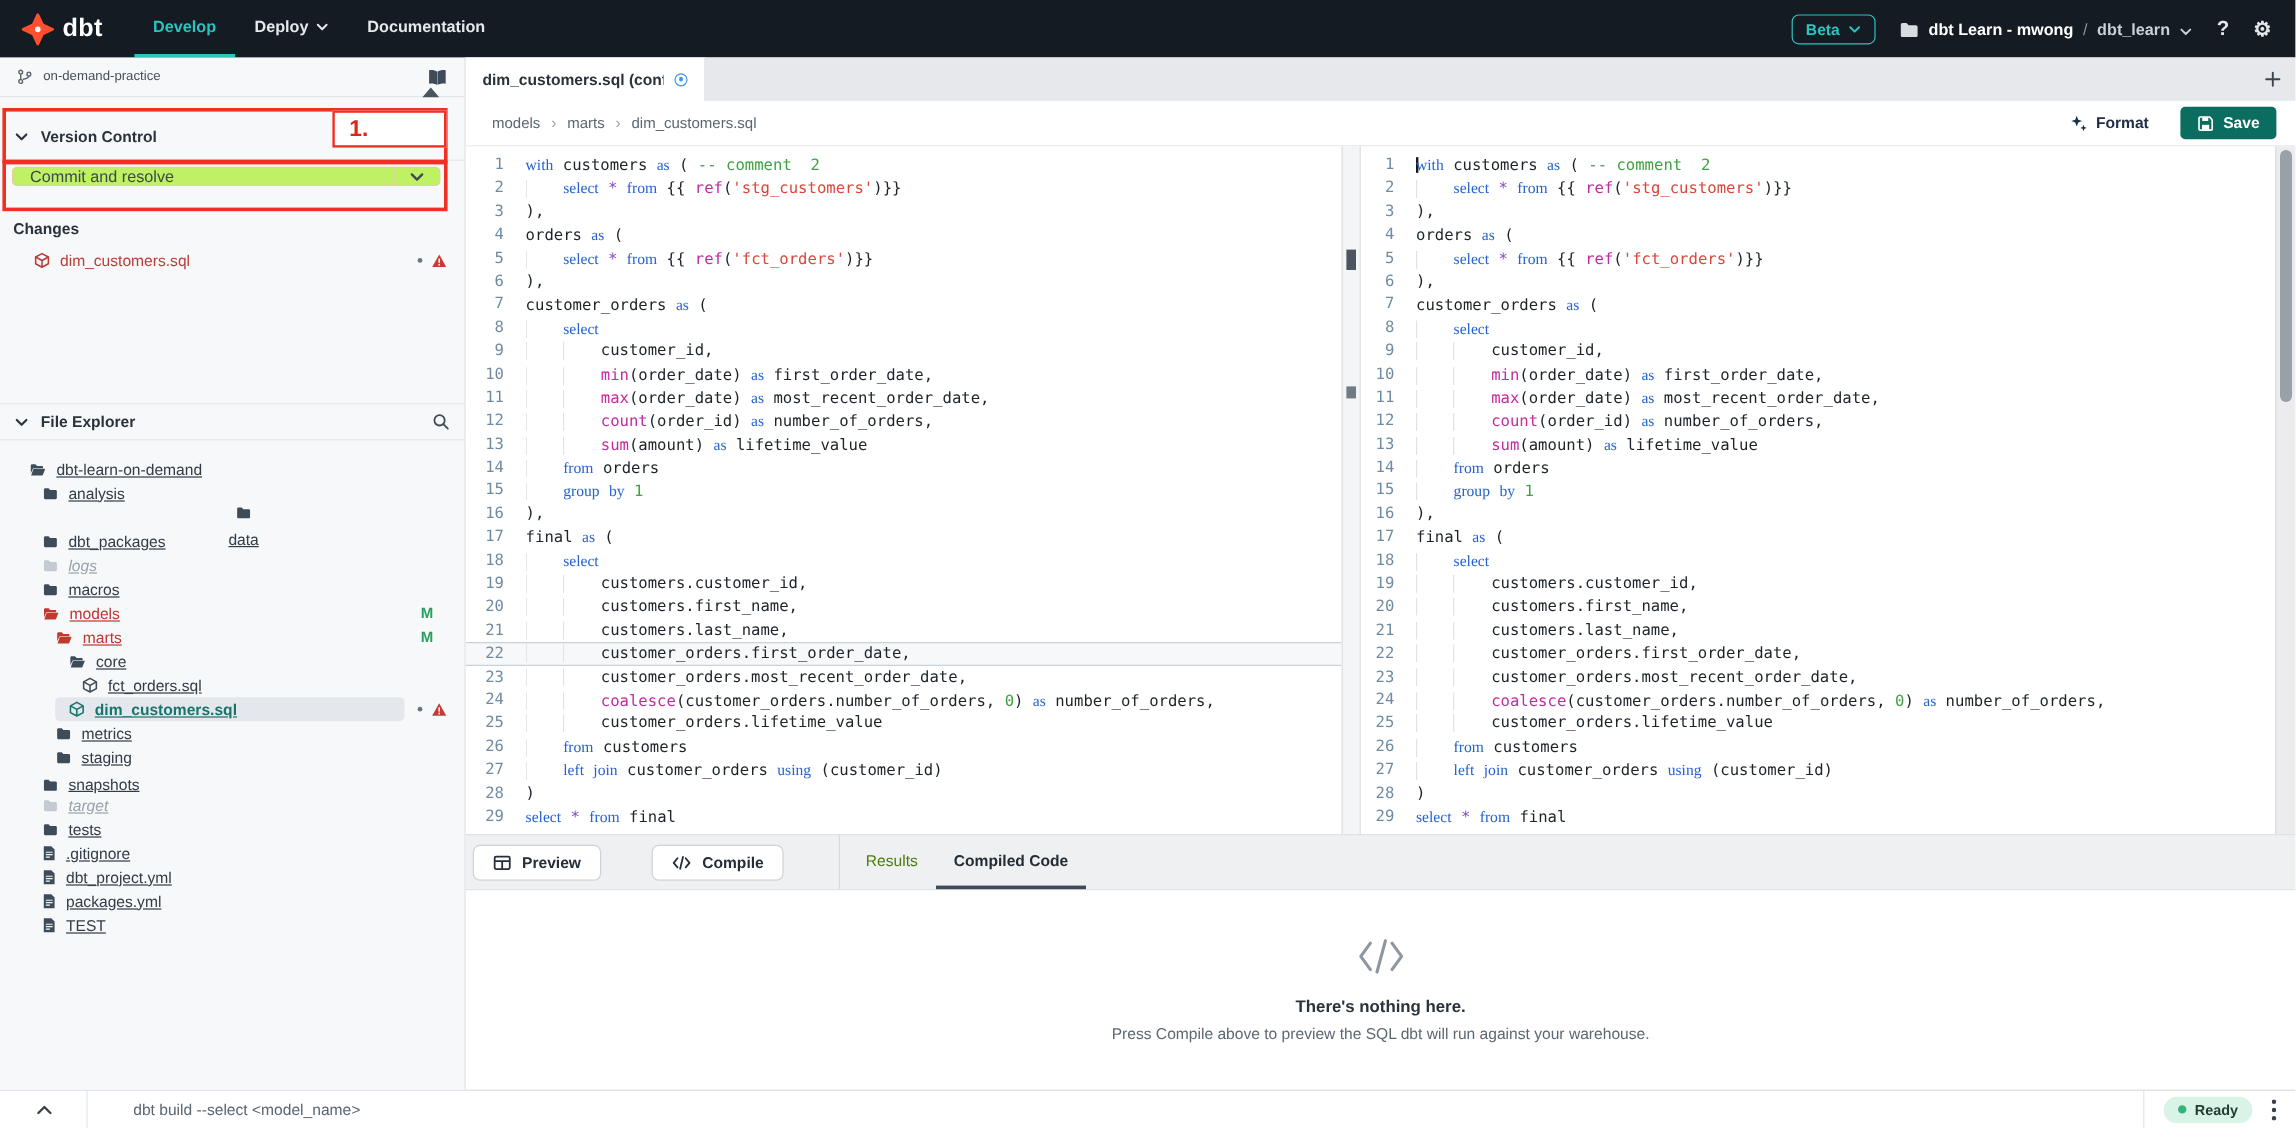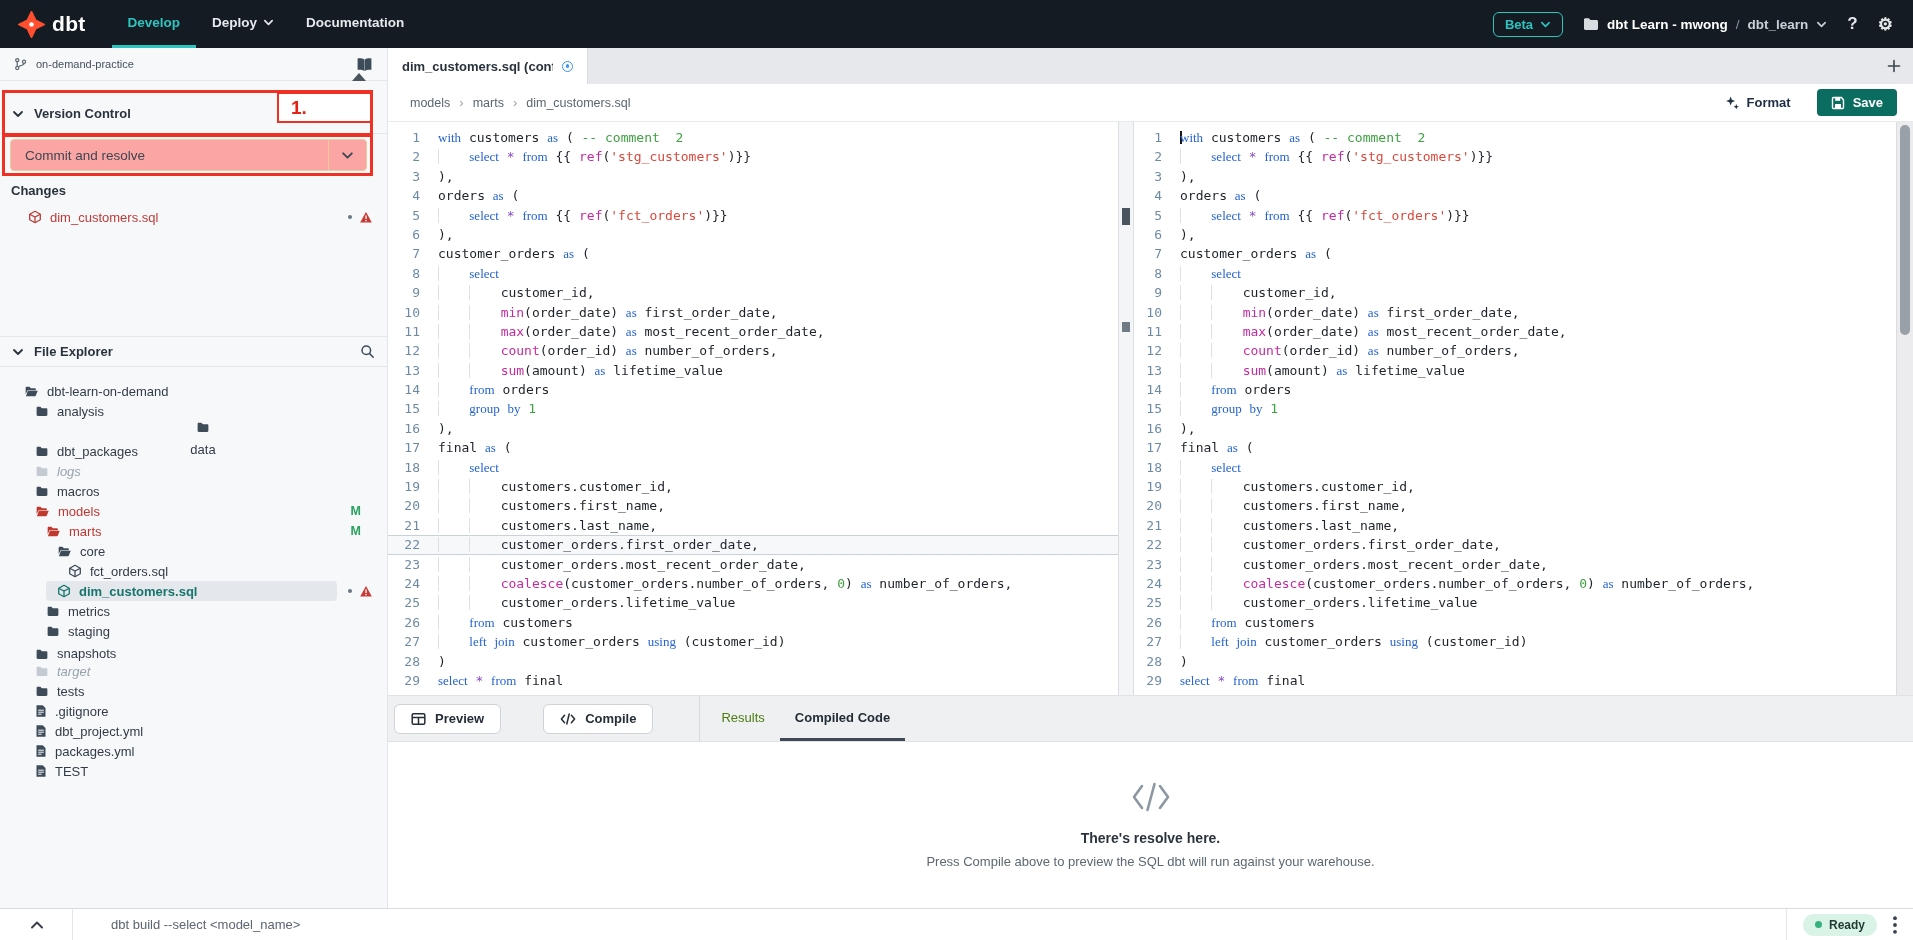--- a/index.html
+++ b/index.html
@@ -7,55 +7,55 @@
   .app { width:1913px; height:940px; display:flex; flex-direction:column; }
 
   
   .topnav { height:48px; background:#141b23; display:flex; align-items:stretch; color:#dfe3e6; flex:none; }
   .brand { display:flex; align-items:center; gap:7px; padding:0 26px 0 18px; }
   .brand-text { font-size:21px; font-weight:700; color:#fff; letter-spacing:.3px; }
   .nav-item { display:flex; align-items:center; gap:6px; padding:0 16px; font-size:13.5px; font-weight:600; color:#e6e9ec; border-bottom:3px solid transparent; cursor:pointer; }
   .nav-item.active { color:#2cc4bf; border-bottom-color:#2cc4bf; }
   .nav-right { margin-left:auto; display:flex; align-items:center; gap:20px; padding-right:20px; }
   .beta-btn { display:flex; align-items:center; gap:7px; border:1.5px solid #2cc4bf; color:#2cc4bf; font-size:13px; font-weight:700; border-radius:6px; padding:4px 11px; cursor:pointer; }
-  .account { display:flex; align-items:center; gap:8px; font-size:13.5px; cursor:pointer; }
+  .account { display:flex; align-items:flex-end; gap:8px; font-size:13.5px; cursor:pointer; }
   .account .proj { color:#fff; font-weight:700; }
   .account .sep { color:#8b95a0; }
   .account .repo { color:#c9d0d6; font-weight:600; }
   .icon-btn { color:#e3e7ea; font-size:16px; font-weight:700; cursor:pointer; display:flex; align-items:center; }
 
   
   .main { flex:1; display:flex; min-height:0; }
 
   
   .sidebar { width:388px; flex:none; background:#f7f8fa; border-right:1px solid #e1e4e8; position:relative; font-size:13px; color:#323c46; }
   .branch-row { height:33px; display:flex; align-items:center; gap:9px; padding:0 14px; border-bottom:1px solid #e4e7ea; color:#45505a; font-size:11px; }
   .branch-row .book { margin-left:auto; }
   .tip-arrow { position:absolute; left:352px; top:25px; width:0; height:0; border-left:7px solid transparent; border-right:7px solid transparent; border-bottom:8px solid #4a545e; }
 
   .vc-header { position:absolute; left:0; right:0; top:46px; height:40px; display:flex; align-items:center; gap:10px; padding:0 12px; border-bottom:1px solid #e4e7ea; font-weight:700; color:#2a333c; cursor:pointer; }
   .annot-box1 { position:absolute; left:2px; top:42px; width:371px; height:46px; border:3px solid #ee3124; z-index:6; pointer-events:none; }
   .annot-box2 { position:absolute; left:2px; top:86px; width:371px; height:42px; border:3px solid #ee3124; z-index:6; pointer-events:none; }
   .annot-label { position:absolute; left:277px; top:44px; width:95px; height:31px; background:#fff; border:2px solid #ee3124; z-index:7; color:#e02417; font-size:19px; font-weight:700; display:flex; align-items:center; padding-left:12px; }
 
-  .commit-btn { position:absolute; left:10px; top:91px; width:357px; height:32px; background:#fca5a5; border:1px solid #e6ce9c; border-radius:4px; display:flex; align-items:stretch; cursor:pointer; z-index:5;text-align:right; }
+  .commit-btn { position:absolute; left:10px; top:91px; width:357px; height:16px; background:#bef264; border:1px solid #e6ce9c; border-radius:4px; display:flex; align-items:stretch; cursor:pointer; z-index:5;text-align:right; }
   .commit-btn .txt { flex:1; display:flex; align-items:center; padding-left:14px; color:#3d4650; font-size:13.5px; }
   .commit-btn .chev { width:38px; border-left:1px solid #e6ce9c; display:flex; align-items:center; justify-content:center; }
 
   .changes-label { position:absolute; left:11px; top:135px; font-weight:700; color:#2a333c; font-size:13px; }
   .changes-row { position:absolute; left:0; right:0; top:158px; height:22px; display:flex; align-items:center; gap:8px; padding-left:28px; cursor:pointer; }
   .changes-row .fname { color:#bc3c39; }
   .markers { position:absolute; right:14px; display:flex; align-items:center; gap:7px; }
   .dot-marker { width:4px; height:4px; border-radius:50%; background:#6a7682; }
 
   .fe-header { position:absolute; left:0; right:0; top:288px; height:31px; display:flex; align-items:center; gap:10px; padding:0 12px; border-top:1px solid #e4e7ea; border-bottom:1px solid #e4e7ea; font-weight:700; color:#2a333c; cursor:pointer; }
   .fe-header .search { margin-left:auto; }
 
   .tree { position:absolute; left:0; right:0; top:333px; }
-  .tree-row { height:20px; display:flex; align-items:center; gap:8px; position:relative; cursor:pointer; color:#323c46; }
+  .tree-row { height:20px; display:flex; align-items:center; gap:8px; position:relative; cursor:pointer; color:#323c46;text-decoration:underline; }
   .tree-row .lbl { position:relative; z-index:1; }
   .tree-row.muted { color:#98a3ad; font-style:italic; }
   .tree-row.muted svg { opacity:.55; }
   .tree-row.modified { color:#bf3732; }
   .tree-row.selected { color:#17756d; font-weight:600; }
   .tree-row.selected::before { content:""; position:absolute; left:46px; right:50px; top:0; bottom:0; background:#e4e7eb; border-radius:4px; }
   .tree-row svg, .tree-row .ticon { position:relative; z-index:1; flex:none; }
   .badge-m { position:absolute; right:26px; color:#2aa05f; font-weight:700; font-size:12.5px; z-index:1; }
 
   
@@ -558,21 +558,21 @@
           <div class="btab active">
               <span>Compiled Code</span>
             </div>
         </div>
       </div>
 
       <div class="emptystate">
         <svg width="40" height="30" viewBox="0 0 40 30">
             <path d="M11 4 3 15l8 11M29 4l8 11-8 11M23.5 2 16.5 28" fill="none" stroke="#8c97a1" stroke-width="2.6" stroke-linecap="round" stroke-linejoin="round"></path>
           </svg>
-        <div class="es-title">There's resolve here.</div>
+        <div class="es-title">There's nothing here.</div>
         <div class="es-sub">Press Compile above to preview the SQL dbt will run against your warehouse.</div>
       </div>
     </section>
   </div>
 
   <footer class="statusbar">
     <span class="sb-collapse">
       <svg width="14" height="10" viewBox="0 0 14 10">
           <path d="M2 7.5 7 2.5l5 5" fill="none" stroke="#39424c" stroke-width="2" stroke-linecap="round" stroke-linejoin="round"></path>
         </svg>

